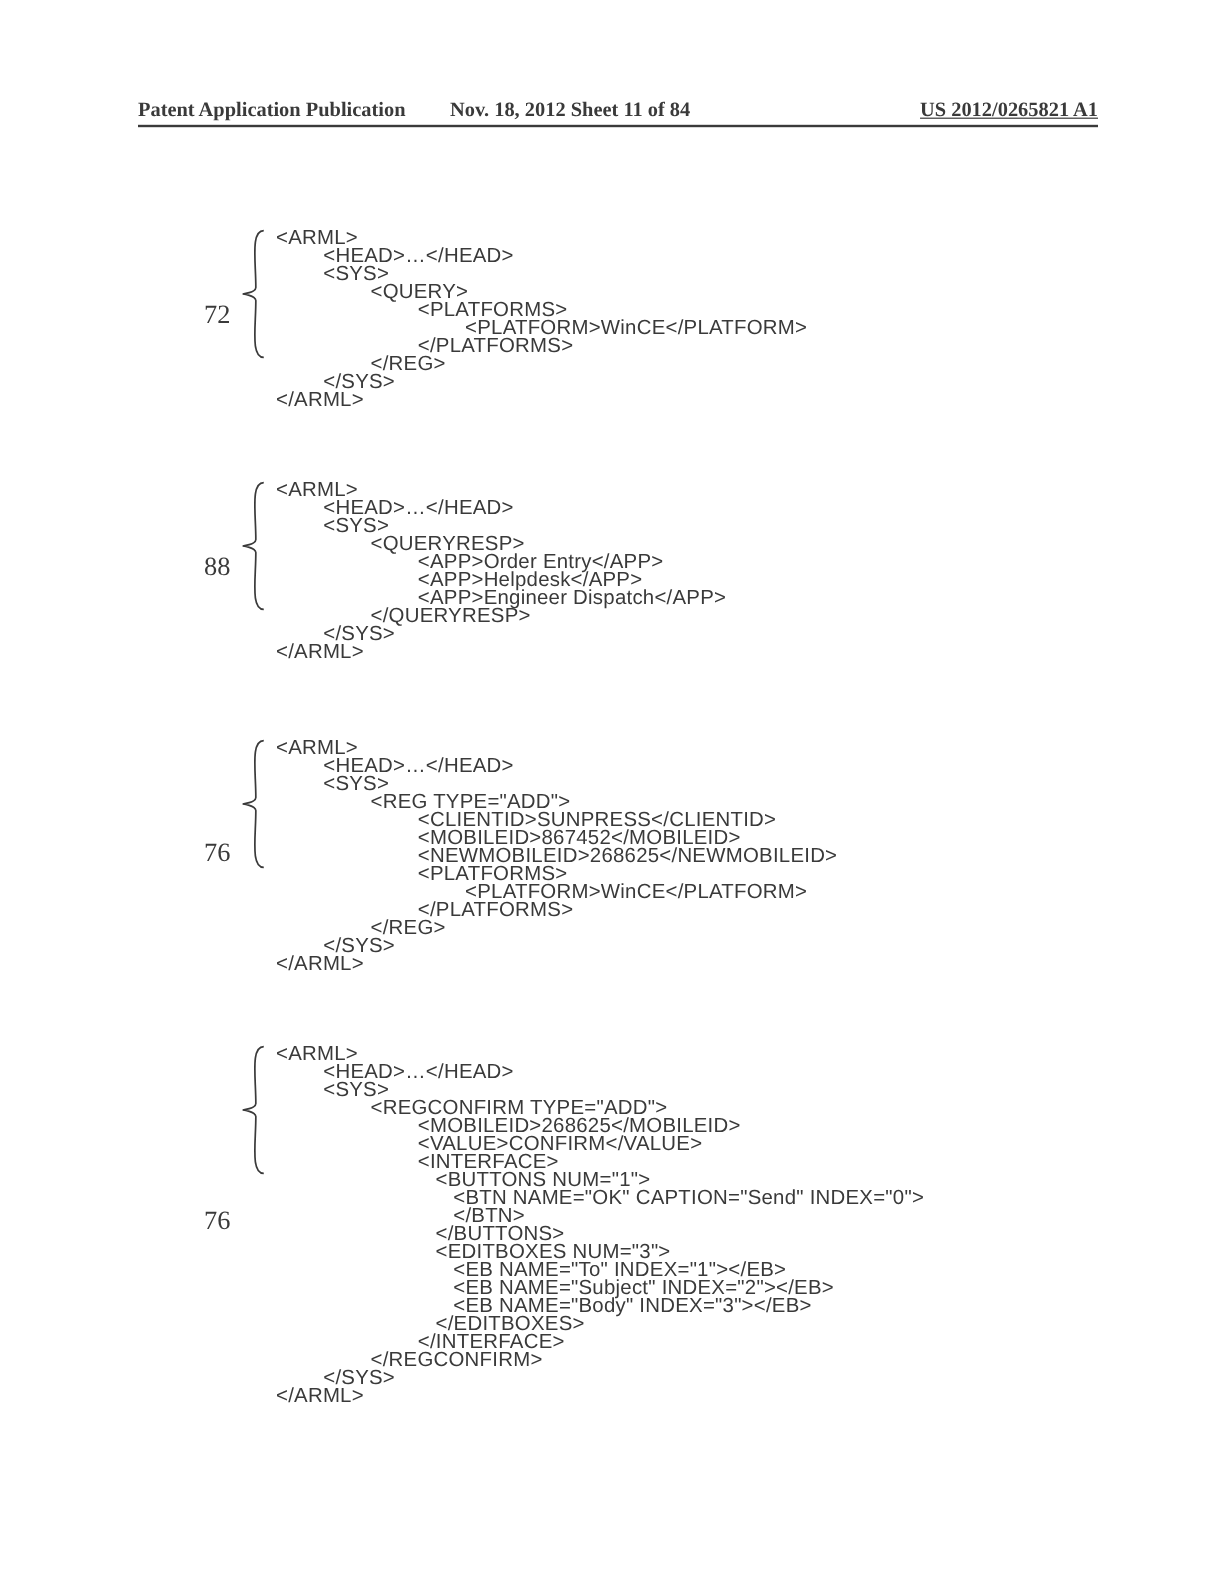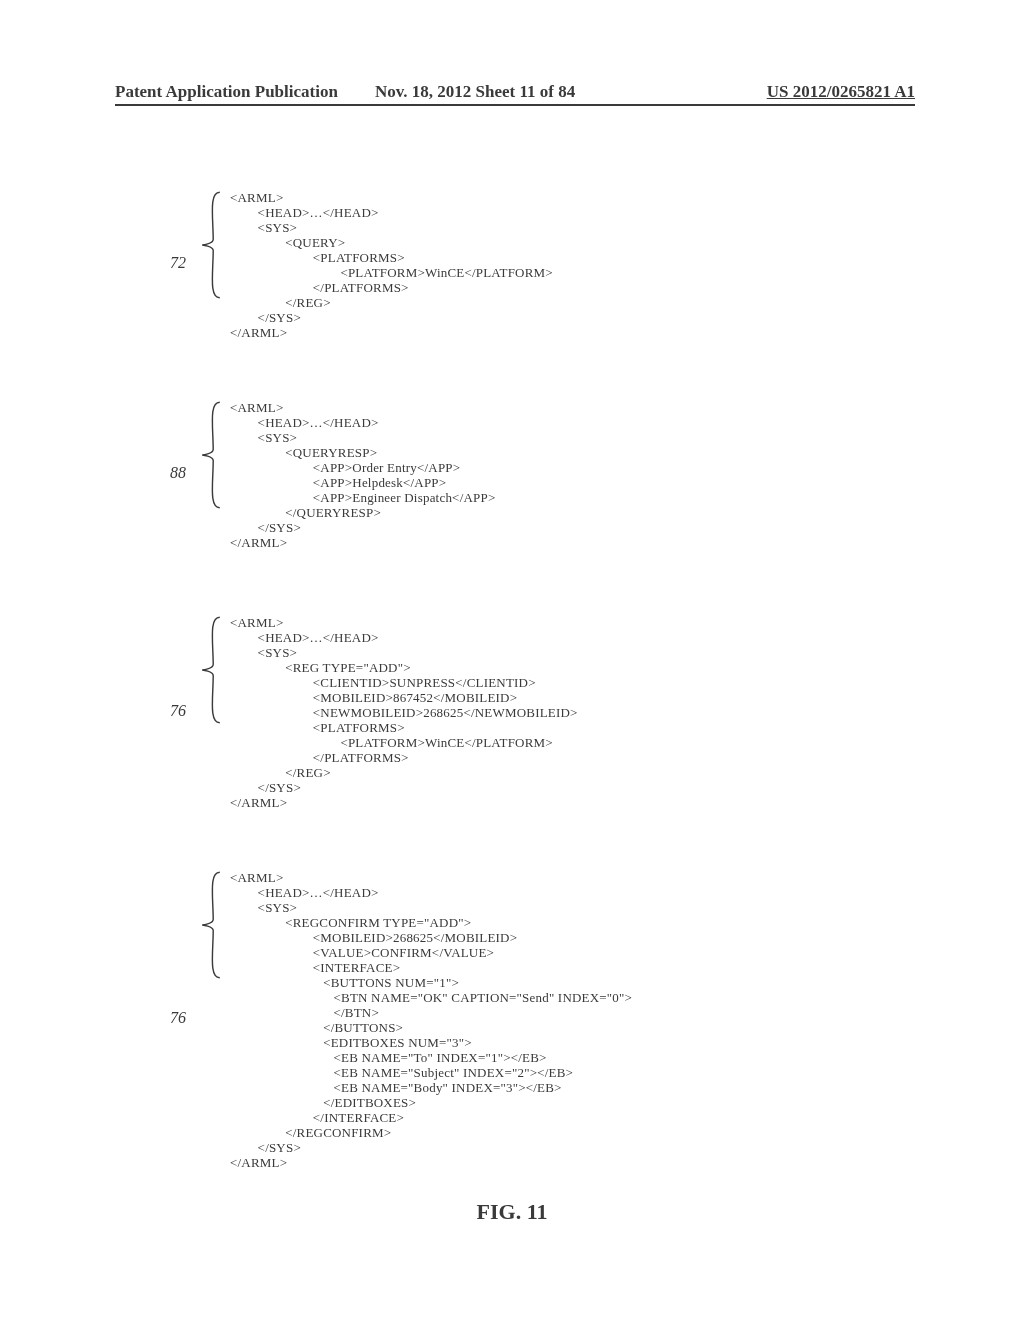--- a/index.html
+++ b/index.html
@@ -39,38 +39,37 @@
   .block {
     position: absolute;
     left: 170px;
     width: 760px;
   }
   .block .label {
     position: absolute;
     left: 0;
     top: 50%;
     transform: translateY(-60%);
-    font-size: 16px;
+    font-size: 22px;
     font-family: "Times New Roman", serif;
-    font-style: italic;
   }
   .block .brace {
     position: absolute;
     left: 30px;
     top: 0;
     bottom: 0;
     width: 22px;
   }
   .block .code {
     position: absolute;
     left: 60px;
     top: 0;
     white-space: pre;
-    font-family: Liberation Serif, serif;
-    font-size: 13px;
+    font-family: Liberation Sans, sans-serif;
+    font-size: 17px;
     line-height: 15px;
     letter-spacing: 0.2px;
   }
 
   .fig-caption {
     position: absolute;
     left: 0;
     width: 1024px;
     text-align: center;
     font-weight: bold;
@@ -164,14 +163,13 @@
                               &lt;EB NAME="To" INDEX="1"&gt;&lt;/EB&gt;
                               &lt;EB NAME="Subject" INDEX="2"&gt;&lt;/EB&gt;
                               &lt;EB NAME="Body" INDEX="3"&gt;&lt;/EB&gt;
                            &lt;/EDITBOXES&gt;
                         &lt;/INTERFACE&gt;
                 &lt;/REGCONFIRM&gt;
         &lt;/SYS&gt;
 &lt;/ARML&gt;</div>
   </div>
 
-  <div class="fig-caption">FIG. 11</div>
 </div>
 
 </body></html>

